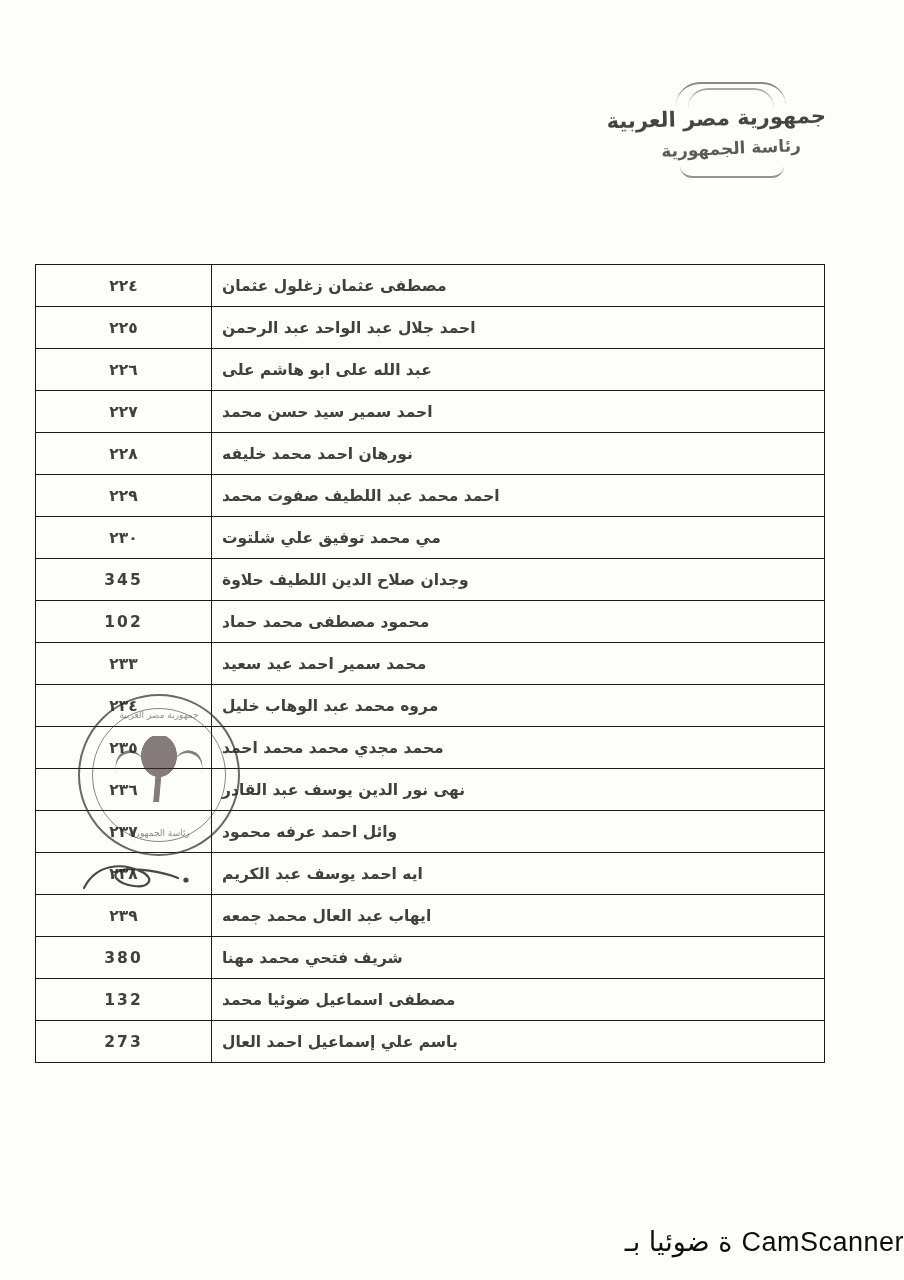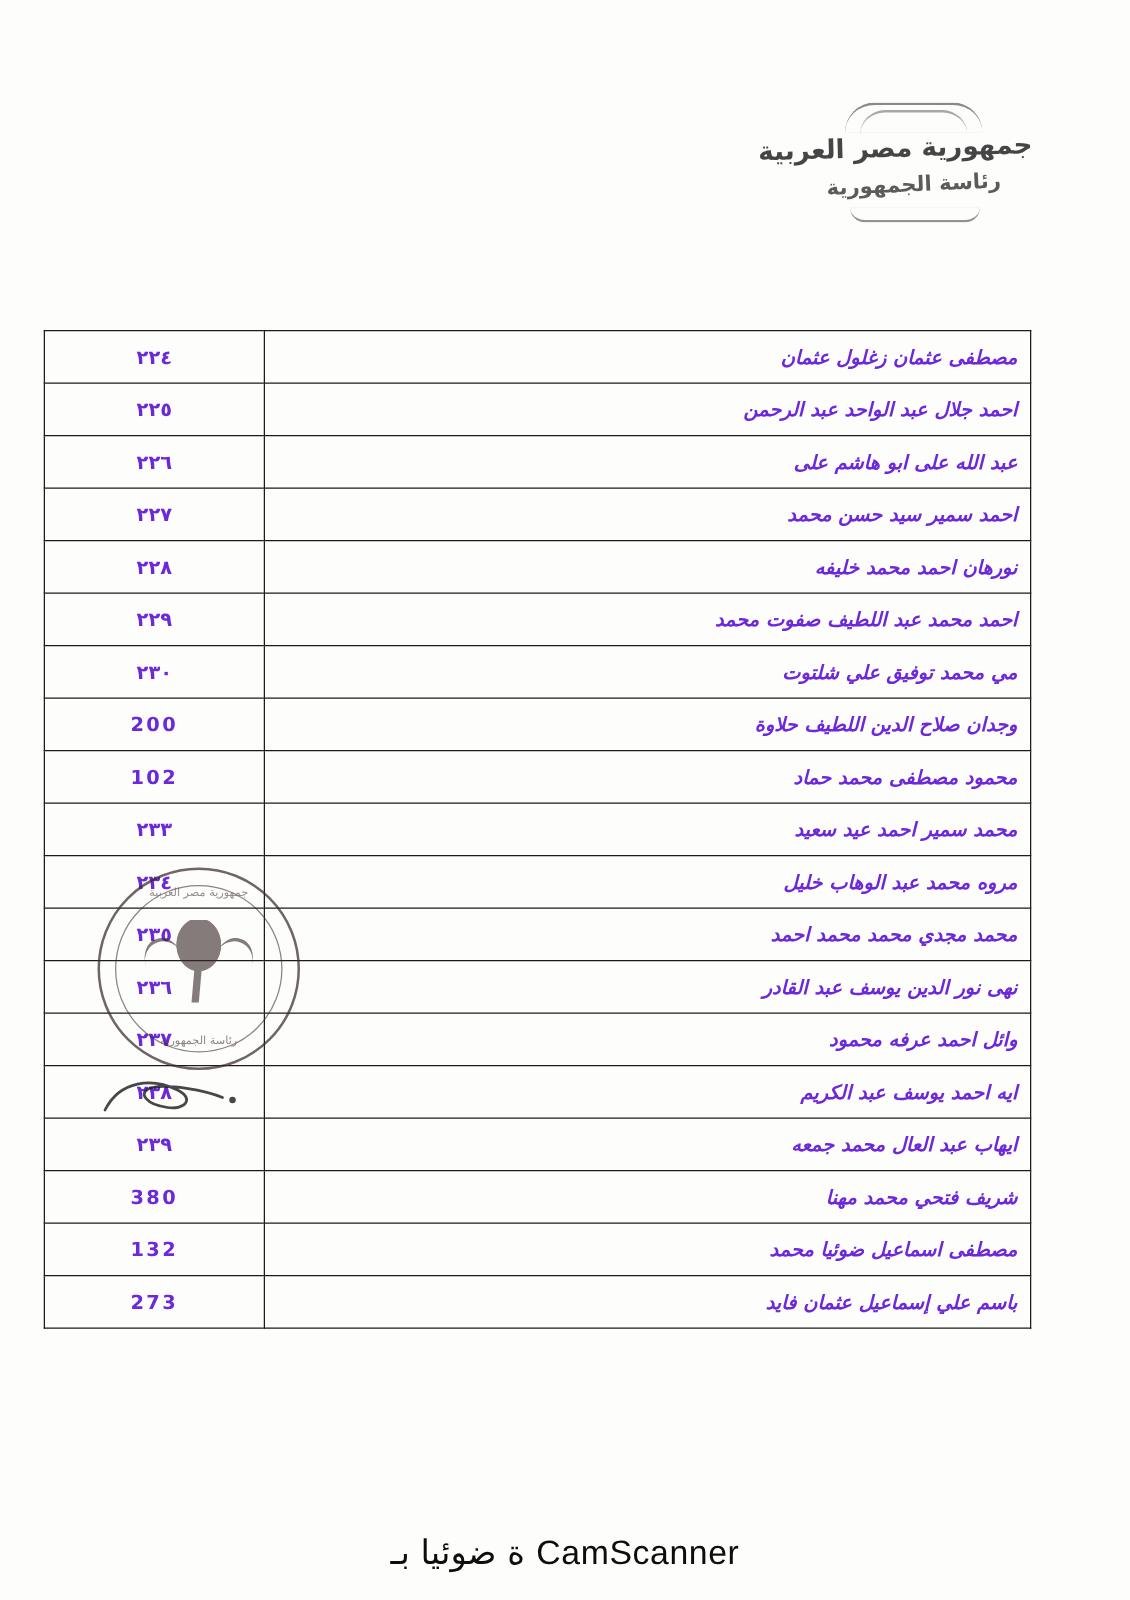--- a/index.html
+++ b/index.html
@@ -93,35 +93,34 @@
     width: 100%;
     border-collapse: collapse;
     table-layout: fixed;
     direction: rtl;
   }
   table.names td {
     border: 1px solid #1b1b1b;
     height: 41px;
     font-size: 15.5px;
     font-weight: 700;
-    color: #6d28d9;
+    color: #404040;
     padding: 0 10px;
     vertical-align: middle;
     background: transparent;
   }
   td.num {
     width: 155px;
     text-align: center;
     font-size: 17px;
     letter-spacing: 2px;
   }
   td.name {
-    text-align: right;
+    text-align: left;
     font-size: 16px;
-    font-style: italic;
   }
 
   
   .stamp {
     position: absolute;
     top: 688px;
     left: 72px;
     width: 174px;
     height: 174px;
     pointer-events: none;
@@ -193,21 +192,21 @@
     height: 42px;
     opacity: .8;
   }
 
   
   .footer {
     position: absolute;
     bottom: 22px;
     left: 0;
     width: 100%;
-    text-align: center;
+    text-align: right;
     direction: rtl;
     font-size: 27px;
     color: #0d0d0d;
     letter-spacing: .5px;
     white-space: nowrap;
   }
   .footer .cs {
     font-family: "Liberation Sans", sans-serif;
     font-weight: 400;
   }
@@ -254,21 +253,21 @@
         <tr>
           <td class="name">احمد محمد عبد اللطيف صفوت محمد</td>
           <td class="num">٢٢٩</td>
         </tr>
         <tr>
           <td class="name">مي محمد توفيق علي شلتوت</td>
           <td class="num">٢٣٠</td>
         </tr>
         <tr>
           <td class="name">وجدان صلاح الدين اللطيف حلاوة</td>
-          <td class="num">200</td>
+          <td class="num">345</td>
         </tr>
         <tr>
           <td class="name">محمود مصطفى محمد حماد</td>
           <td class="num">102</td>
         </tr>
         <tr>
           <td class="name">محمد سمير احمد عيد سعيد</td>
           <td class="num">٢٣٣</td>
         </tr>
         <tr>
@@ -297,21 +296,21 @@
         </tr>
         <tr>
           <td class="name">شريف فتحي محمد مهنا</td>
           <td class="num">380</td>
         </tr>
         <tr>
           <td class="name">مصطفى اسماعيل ضوئيا محمد</td>
           <td class="num">132</td>
         </tr>
         <tr>
-          <td class="name">باسم علي إسماعيل عثمان فايد</td>
+          <td class="name">باسم علي إسماعيل احمد العال</td>
           <td class="num">273</td>
         </tr>
       </tbody>
     </table>
   </div>
 
   <div class="stamp">
     <div class="ring"></div>
     <div class="ring inner"></div>
     <div class="topcaption">جمهورية مصر العربية</div>

